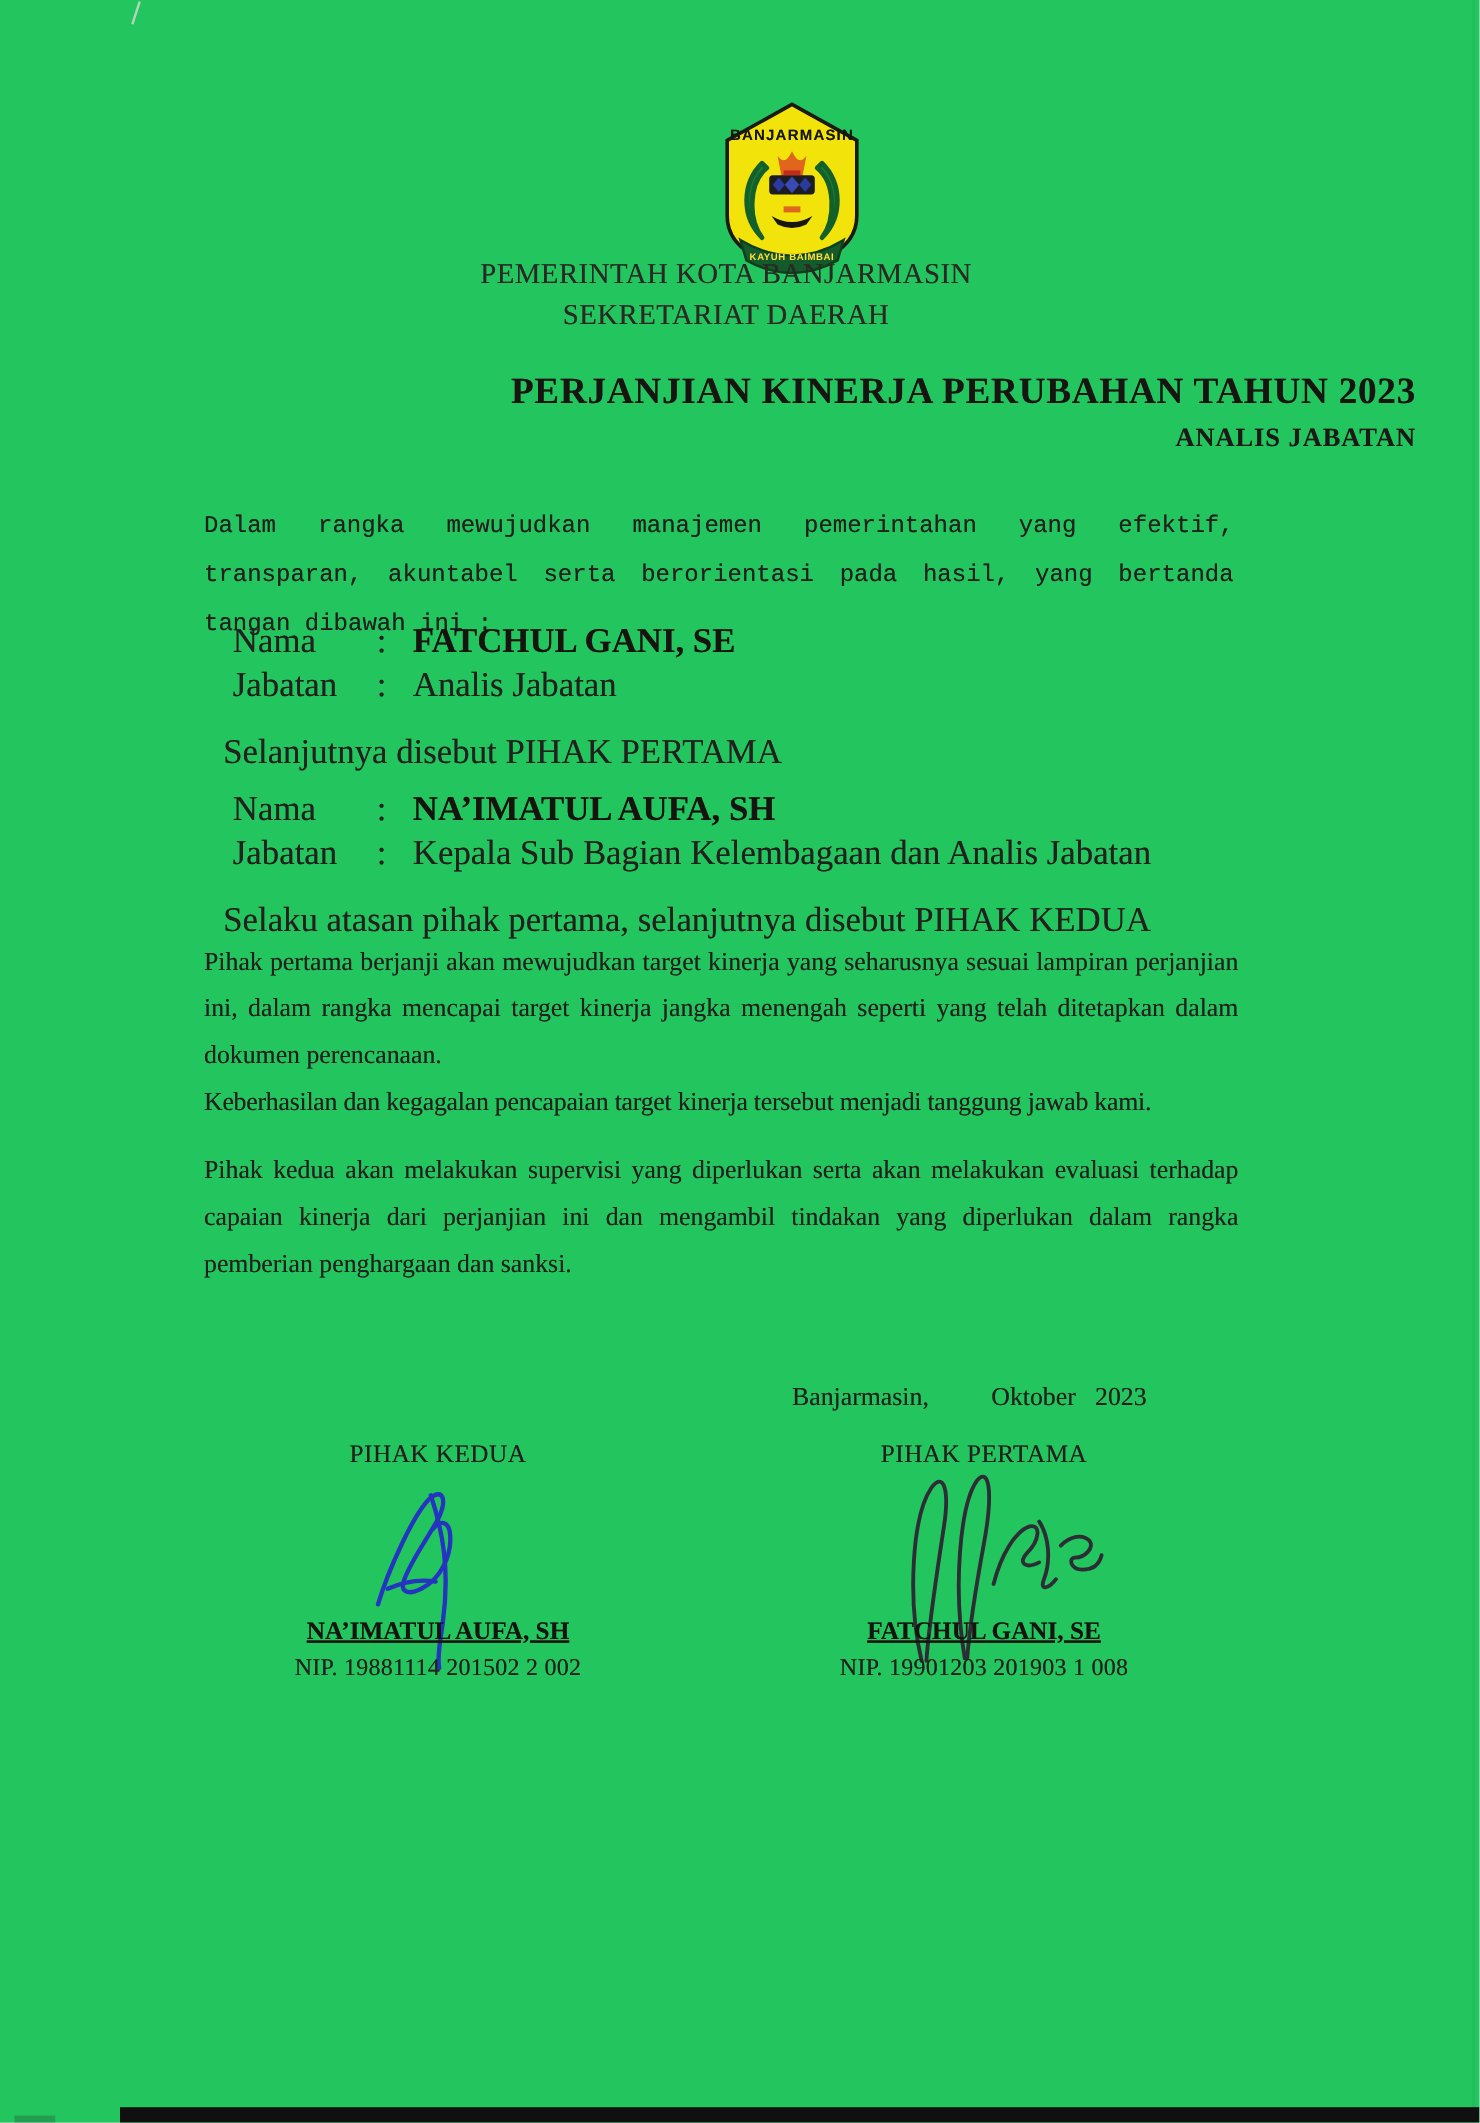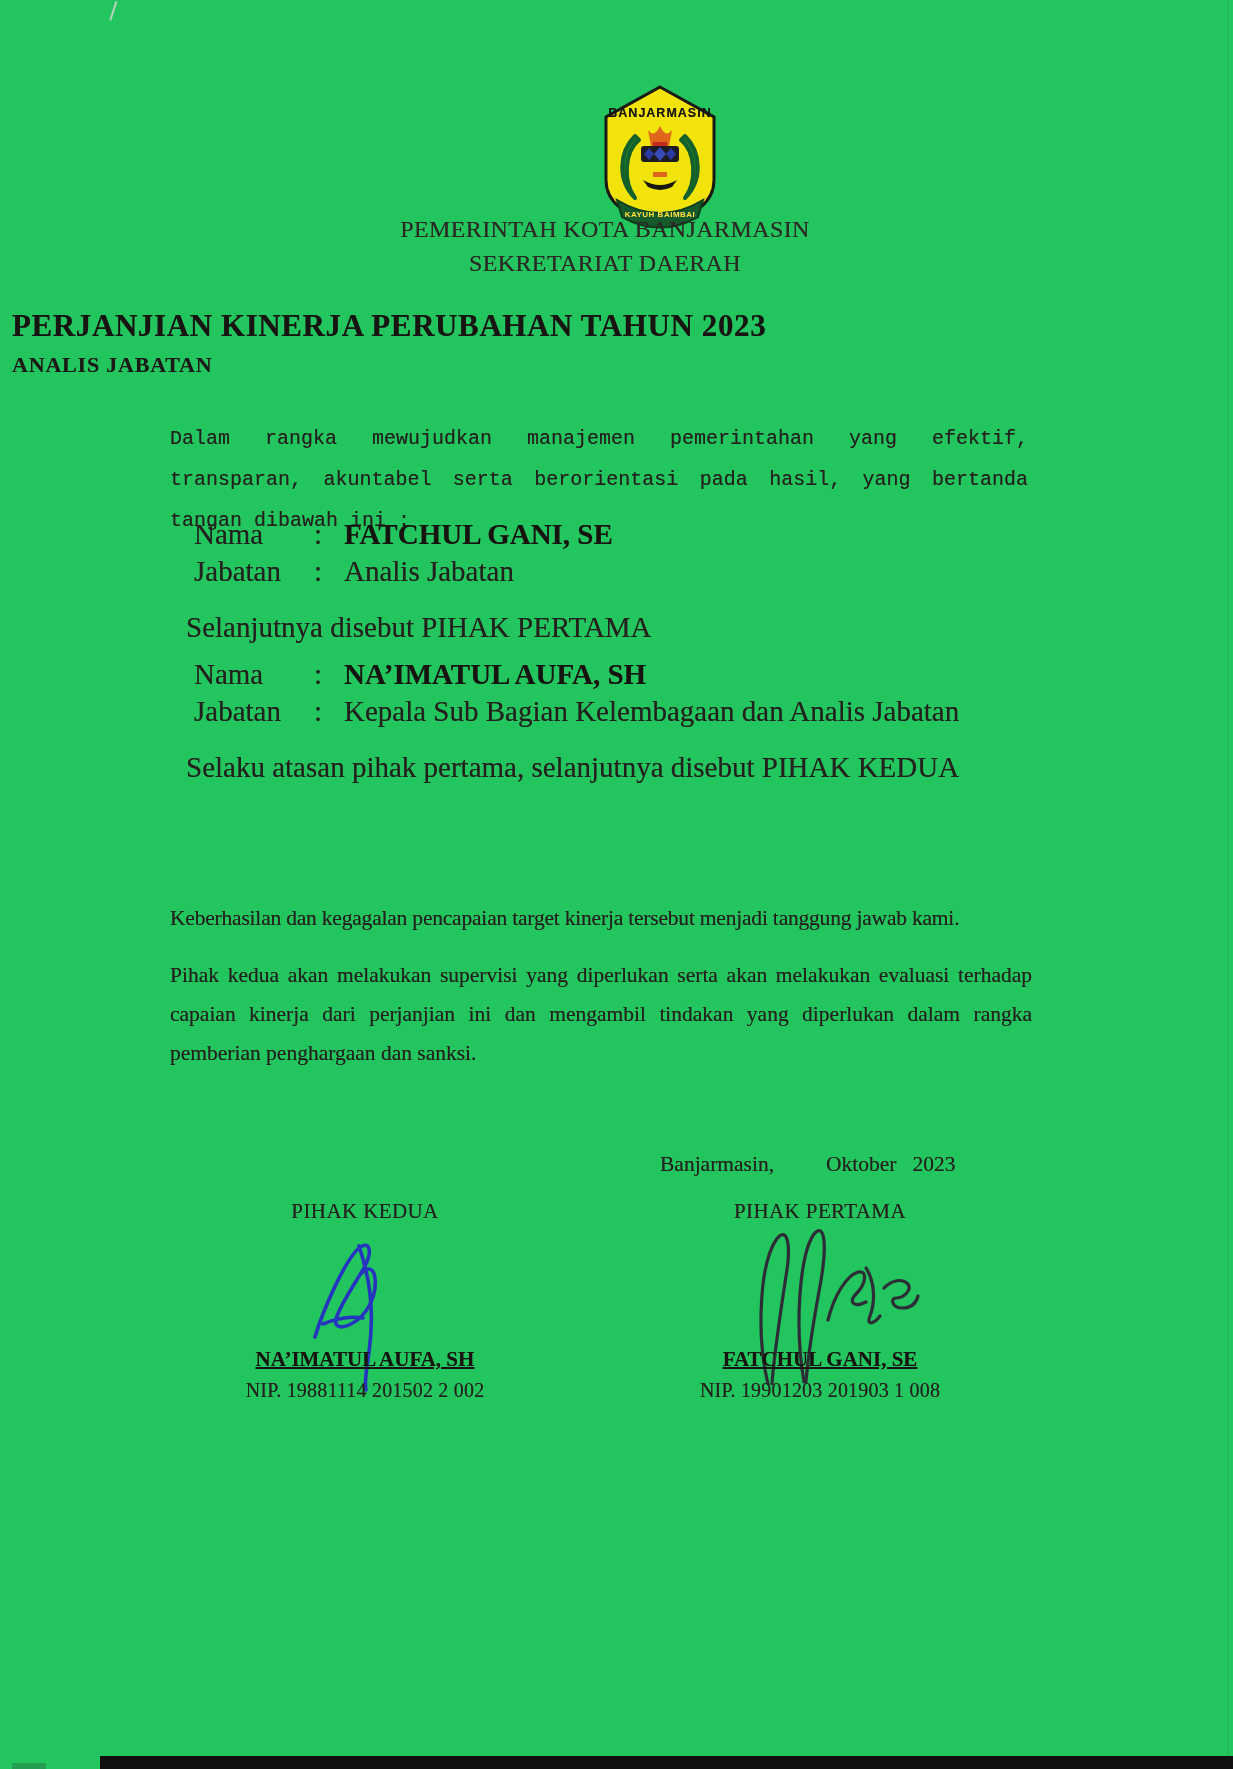--- a/index.html
+++ b/index.html
@@ -20,21 +20,21 @@
   .scan-bottom-bar{position:absolute;left:100px;right:0;bottom:0;height:13px;background:#101010;}
   .scan-bottom-chip{position:absolute;left:12px;bottom:0;width:34px;height:6px;background:rgba(40,40,40,.25);}
 
   
   .logo{position:absolute;left:597px;top:84px;width:126px;height:150px;}
 
   
   .org-header{position:absolute;left:0;top:212px;width:1210px;text-align:center;
     font-size:24px;line-height:34px;letter-spacing:0.4px;color:#2b2924;}
   
-  .title-block{position:absolute;left:12px;top:306px;width:1180px;text-align:left;}
+  .title-block{position:absolute;left:0;top:306px;width:1180px;text-align:right;}
   .title-main{font-size:31px;font-weight:bold;letter-spacing:0.6px;line-height:40px;color:#161511;}
   .title-sub{font-size:22px;font-weight:bold;letter-spacing:0.8px;line-height:32px;margin-top:3px;color:#1b1a16;}
 
   
   .intro{position:absolute;left:170px;top:418px;width:858px;font-size:20px;line-height:41px;text-align:justify;font-family:Liberation Mono, monospace;}
   .fields{position:absolute;left:194px;top:516px;width:860px;font-size:29px;}
   .field-row{display:flex;line-height:37px;}
   .field-label{width:120px;}
   .field-colon{width:30px;text-align:left;}
   .field-value{flex:1;}
@@ -128,20 +128,21 @@
       </div>
       <div class="field-row">
         <span class="field-label">Jabatan</span>
         <span class="field-colon">:</span>
         <span class="field-value">Kepala Sub Bagian Kelembagaan dan Analis Jabatan</span>
       </div>
       <div class="party-note">Selaku atasan pihak pertama, selanjutnya disebut PIHAK KEDUA</div>
     </div>
   </div>
 
+  <div class="para para-a">Pihak pertama berjanji akan mewujudkan target kinerja yang seharusnya sesuai lampiran perjanjian ini, dalam rangka mencapai target kinerja jangka menengah seperti yang telah ditetapkan dalam dokumen perencanaan.</div>
   <div class="para para-c">Pihak kedua akan melakukan supervisi yang diperlukan serta akan melakukan evaluasi terhadap capaian kinerja dari perjanjian ini dan mengambil tindakan yang diperlukan dalam rangka pemberian penghargaan dan sanksi.</div>
   <div class="para para-b">Keberhasilan dan kegagalan pencapaian target kinerja tersebut menjadi tanggung jawab kami.</div>
 
   <div class="dateline">
     <span class="dl-city">Banjarmasin,</span>
     <span class="dl-month">Oktober</span>
     <span class="dl-year">2023</span>
   </div>
 
   <div class="signer signer-left">

